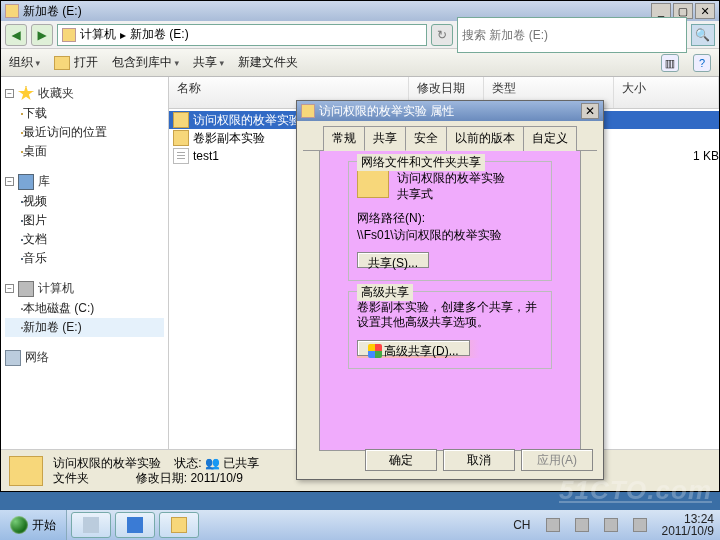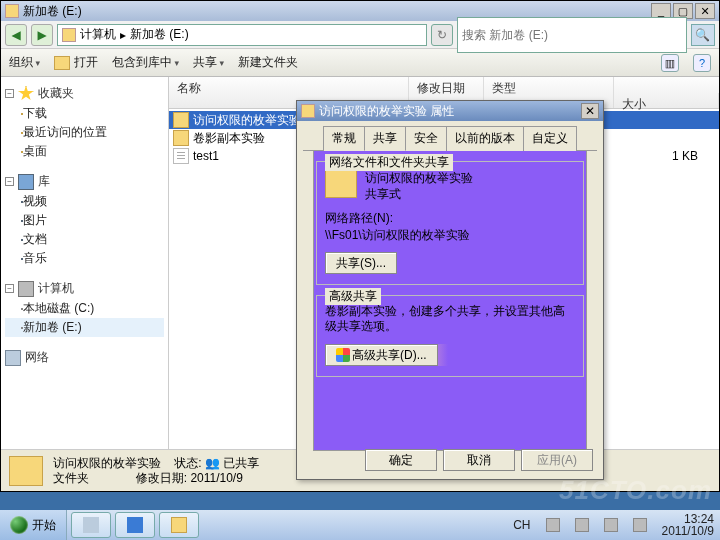--- a/index.html
+++ b/index.html
@@ -45,45 +45,45 @@
 .ic.net { background:#bcd; border:1px solid #789; }
 .ic.folder { background:#f7d77a; border:1px solid #c8a24a; }
 .ic.drive { background:#d6d6d6; border:1px solid #888; }
 .ti { display:flex; align-items:center; gap:0; padding:1px 0 1px 16px; color:#222; }
 .ti.sel { background:#e5f1fb; }
 
 
 .list { flex:1; position:relative; }
 .cols { height:32px; background:linear-gradient(#fdfdfd,#ececec); border-bottom:1px solid #ccc; display:flex; }
 .col { border-right:1px solid #ddd; padding:3px 8px; color:#333; }
-.col.name{width:240px;} .col.date{width:75px;} .col.type{width:130px;} .col.size{flex:1;margin-top:16px;}
+.col.name{width:240px;} .col.date{width:75px;} .col.type{width:130px;} .col.size{flex:1;}
 .rows { padding:2px 0; }
 .row { display:flex; align-items:center; height:18px; padding:0 4px; gap:4px; }
 .row .fic { width:16px;height:16px;background:#f7d77a;border:1px solid #c8a24a; }
 .row .ficx { width:16px;height:16px;background:#fff;border:1px solid #bbb; position:relative; }
 .row .ficx::before{content:"";position:absolute;top:3px;left:3px;right:3px;height:1px;background:#aaa;box-shadow:0 3px 0 #aaa,0 6px 0 #aaa;}
 .row.sel { background:#316ac5; color:#fff; }
 .row .cell.name{width:236px; overflow:hidden; white-space:nowrap;}
-.row .cell.size{position:absolute; right:21px;}
+.row .cell.size{position:absolute; right:0;}
 
 
 .dialog { position:absolute; left:296px; top:100px; width:308px; height:380px; background:#ece9d8; border:1px solid #666; box-shadow:2px 2px 5px rgba(0,0,0,.3); }
 .dtitle { height:20px; background:linear-gradient(#9db7dd,#6a8bbd); display:flex; align-items:center; padding:0 4px; color:#fff; font-size:12px; }
 .dtitle .dic { width:14px;height:14px;background:#f7d77a;border:1px solid #b99; margin-right:4px; }
 .dtitle .dx { margin-left:auto; width:18px;height:16px;background:#d4d0c8;border:1px solid #888;color:#000;text-align:center;line-height:14px; }
 .tabs { margin:4px 6px 0; display:flex; border-bottom:1px solid #999;padding-left:20px; }
 .tab { padding:3px 8px; border:1px solid #999; border-bottom:none; background:#ece9d8; margin-right:-1px; position:relative; top:1px; }
 .tab.active { background:#ece9d8; z-index:2; border-bottom:1px solid #ece9d8; }
-.tabbody { border:1px solid #999; border-top:none; margin:0 16px 6px; height:300px; padding:10px 2px; background:#8b5cf6; }
+.tabbody { border:1px solid #999; border-top:none; margin:0 22px 6px; height:300px; padding:10px 28px; background:#f0abfc; }
 .fieldset { border:1px solid #bbb; padding:8px 8px 10px; margin-bottom:10px; position:relative; }
 .fieldset .lg { position:absolute; top:-8px; left:8px; background:#ece9d8; padding:0 4px; font-size:12px; }
 .fs1row { display:flex; gap:8px; align-items:flex-start; }
 .fs1row .bigfolder { width:32px;height:28px;background:#f7d77a;border:1px solid #c8a24a; }
 .fs1txt { line-height:16px; }
-.wbtn { display:inline-block; height:22px; padding:0 10px; border:1px solid #888; background:#ece9d8; line-height:20px; cursor:pointer; box-shadow:inset 1px 1px 0 #fff; }
+.wbtn { display:inline-block; height:16px; padding:0 10px; border:1px solid #888; background:#ece9d8; line-height:20px; cursor:pointer; box-shadow:inset 1px 1px 0 #fff; }
 .redhi { display:inline-block; padding:0 10px 0 0; background:linear-gradient(90deg,#f7b8b8,#f7b8b8 70%, rgba(247,184,184,0) 100%); }
 .shieldicon { display:inline-block; width:14px;height:14px; background:conic-gradient(#f44 0 25%,#4a4 0 50%,#48f 0 75%,#fc0 0 100%); border-radius:2px; vertical-align:-3px; margin-right:2px; }
 .dlgbtns { position:absolute; bottom:8px; right:10px; display:flex; gap:6px; }
 .dlgbtn { width:72px; height:22px; border:1px solid #888; background:#ece9d8; text-align:center; line-height:20px; box-shadow:inset 1px 1px 0 #fff; }
 .dlgbtn.dis { color:#888; }
 
 
 .status { position:absolute; left:0; right:0; bottom:0; height:42px; background:#ece9d8; border-top:1px solid #ccc; display:flex; align-items:center; padding:0 8px; gap:10px; }
 .status .bigfolder { width:34px;height:30px;background:#f7d77a;border:1px solid #c8a24a; }
 .status .txt { line-height:15px; }
@@ -91,21 +91,21 @@
 
 .taskbar { position:absolute; left:0; right:0; bottom:0; height:30px; background:linear-gradient(#d6e4f4,#a9c3e6); display:flex; align-items:center; z-index:5; }
 .start { height:30px; padding:0 10px; display:flex; align-items:center; gap:4px; background:linear-gradient(#c7dbf3,#9bbce4); border-right:1px solid #8ab; }
 .orb { width:18px;height:18px;border-radius:50%;background:radial-gradient(circle at 30% 30%,#7c7,#161 70%); box-shadow:inset 0 0 2px #fff; }
 .tbtn { width:40px;height:26px;margin-left:4px;border:1px solid #7aa;border-radius:3px;background:linear-gradient(#e9f2fb,#c9ddf2); display:flex;align-items:center;justify-content:center; }
 .tbtn .tic{width:16px;height:16px;}
 .tray { margin-left:auto; display:flex; align-items:center; gap:15px; padding:0 6px; font-size:11px; color:#222; }
 .trayic { width:14px;height:14px; background:#bbb; border:1px solid #888; }
 .clock { text-align:right; line-height:12px; font-size:11px; }
 
-.watermark { position:absolute; right:8px; bottom:34px; color:rgba(255,255,255,.25); font-size:26px; font-weight:bold; font-style:italic; letter-spacing:1px; pointer-events:none; }
+.watermark { position:absolute; right:8px; bottom:34px; color:rgba(255,255,255,.25); font-size:26px; font-weight:bold; font-style:italic; letter-spacing:1px; pointer-events:none;text-decoration:underline; }
 </style>
 </head>
 <body>
 
 <div class="window">
   <div class="titlebar">
     <div class="ticon"></div>
     <div class="ttxt">新加卷 (E:)</div>
     <div class="sysbtns">
       <div class="sysbtn">_</div>

